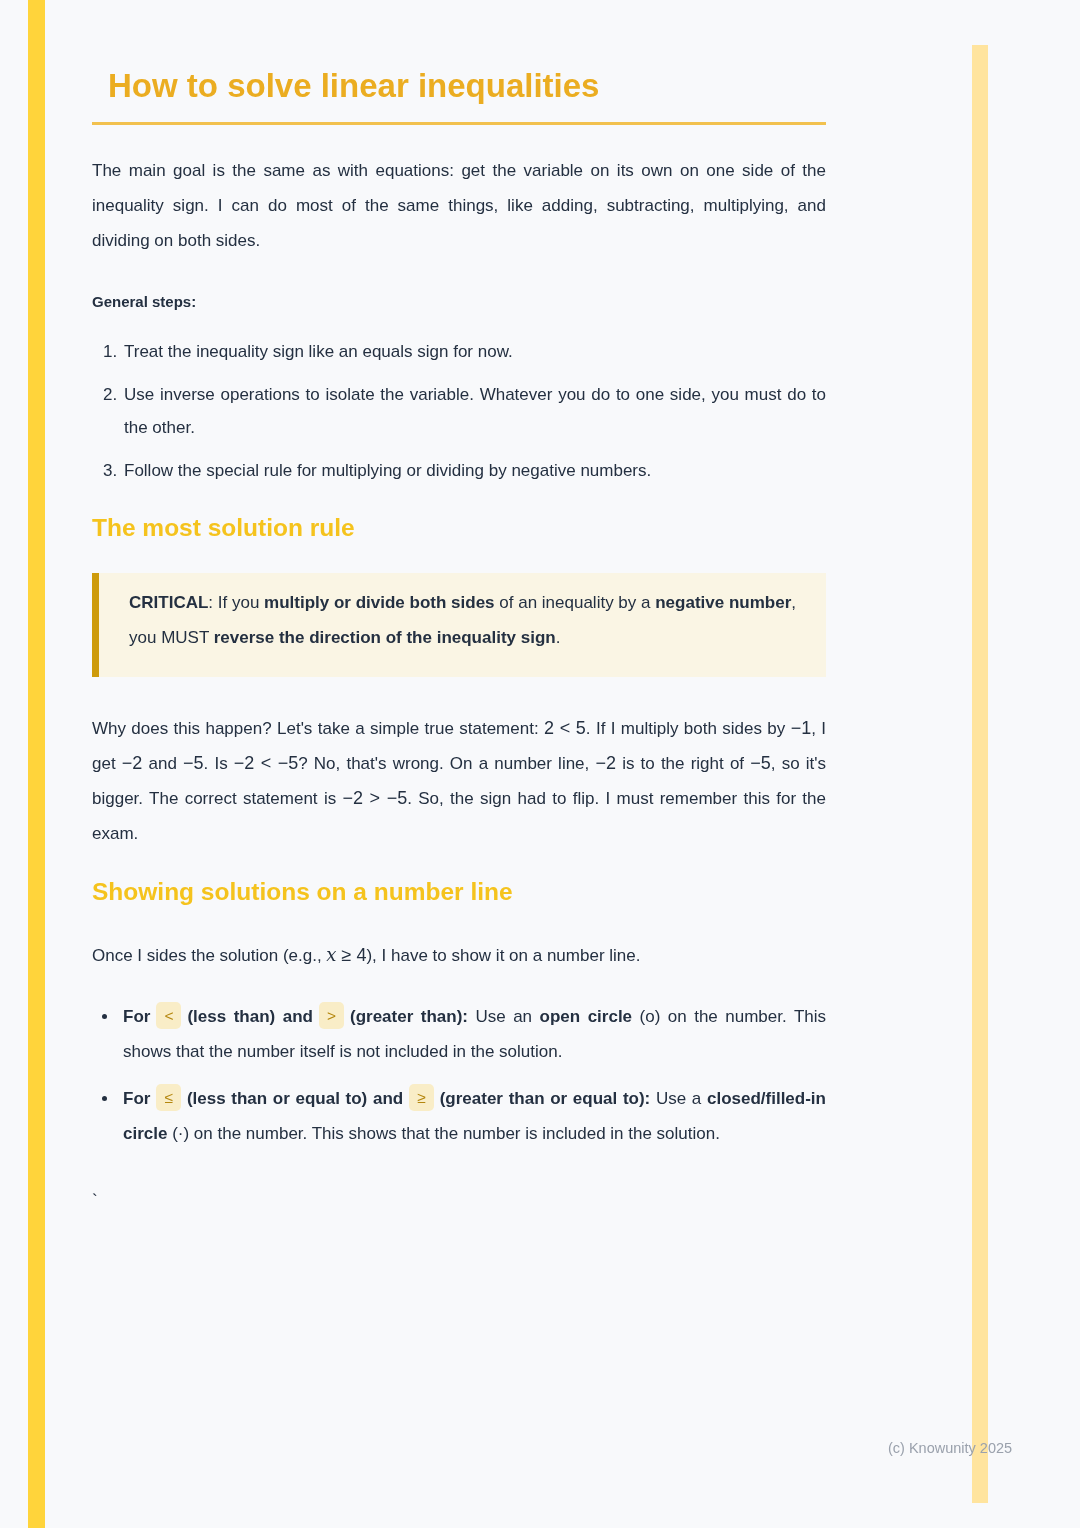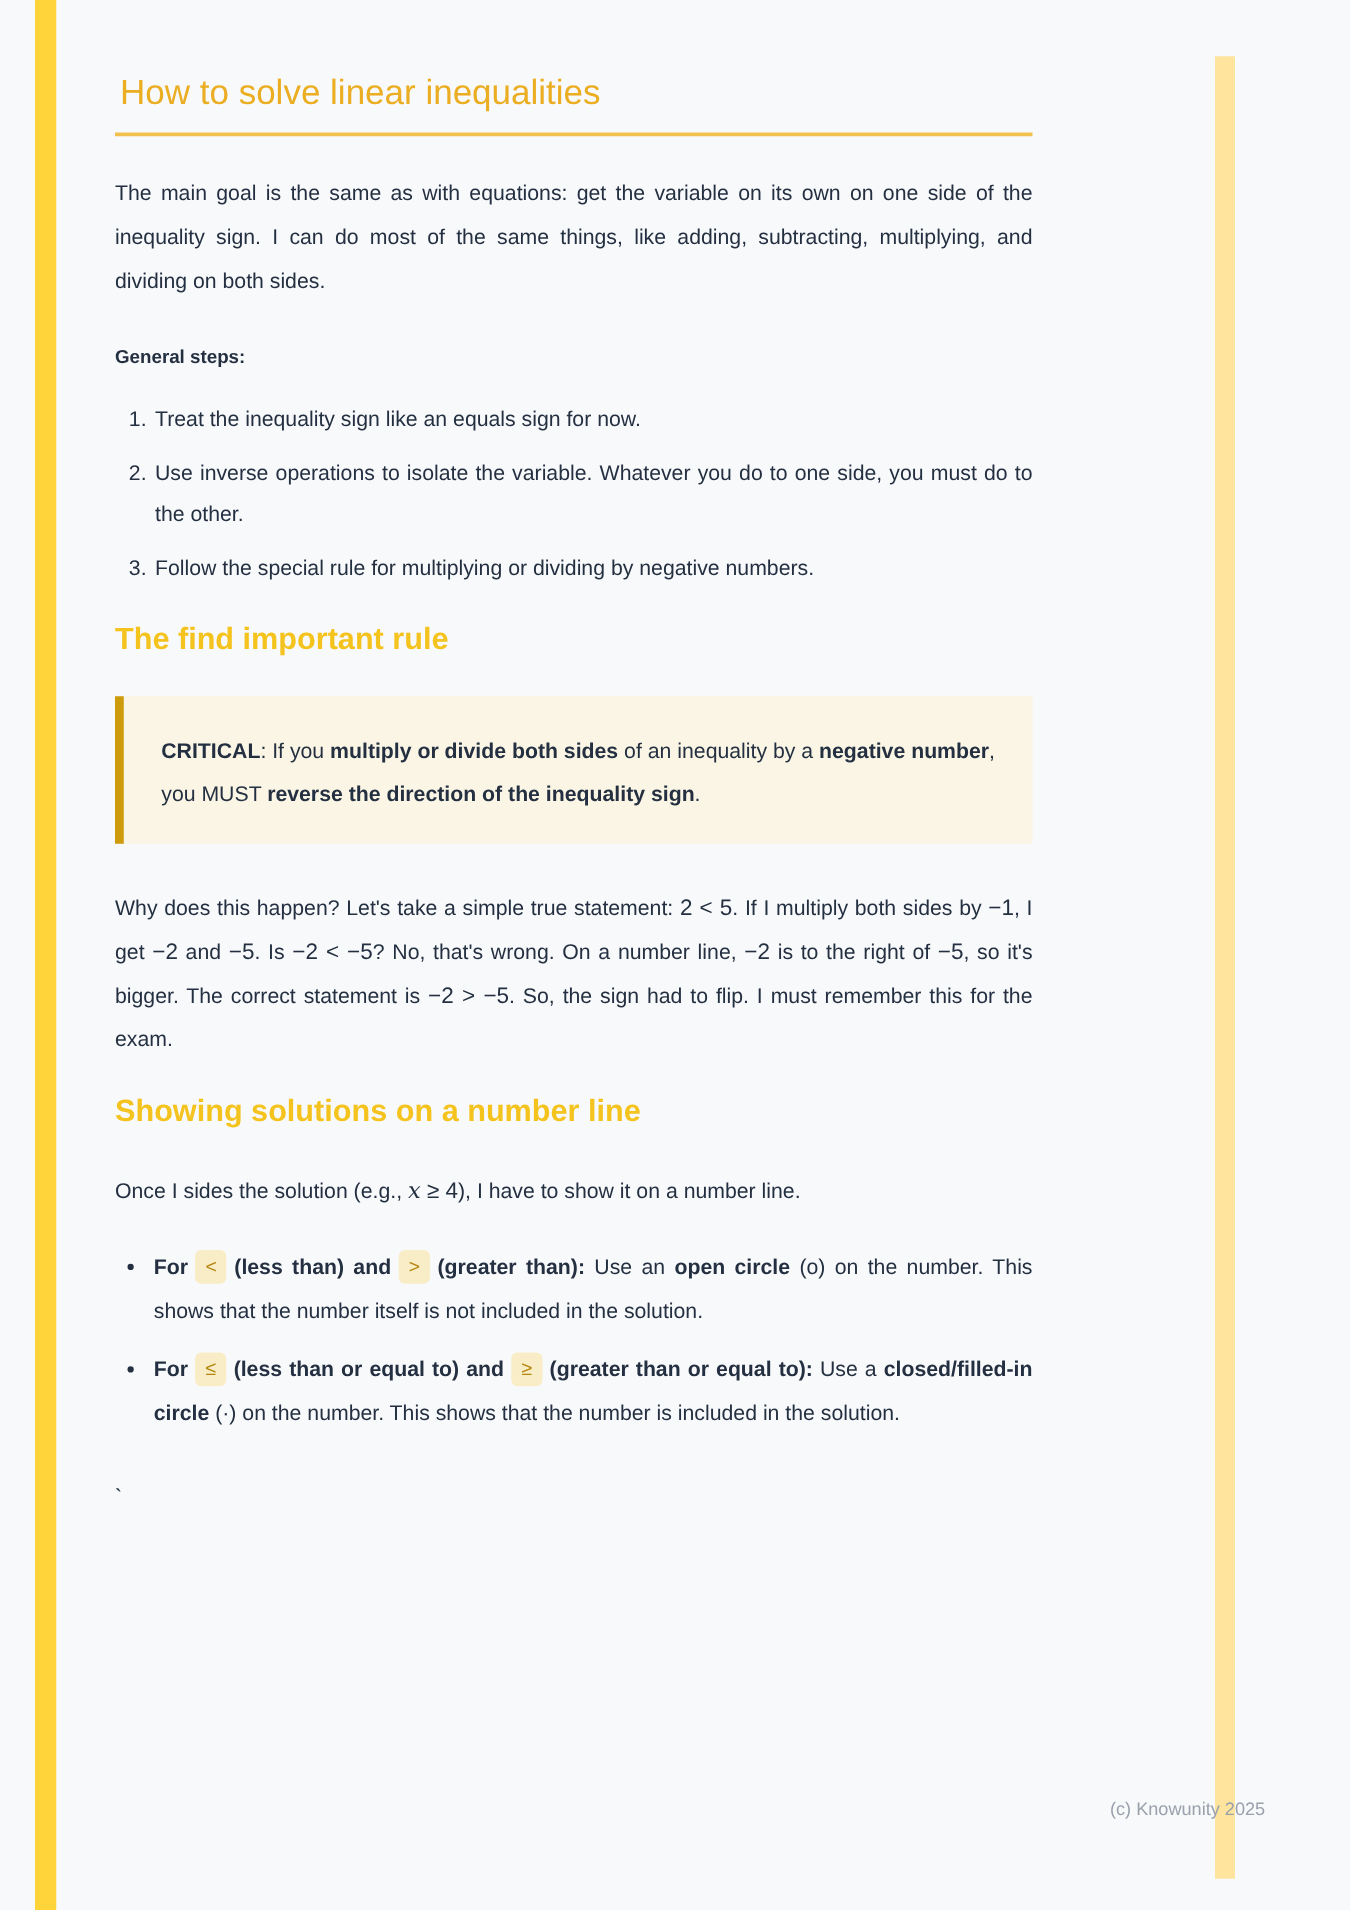--- a/index.html
+++ b/index.html
@@ -19,22 +19,22 @@
   .bar-right {
     position: absolute; left: 972px; top: 45px;
     width: 16px; height: 1458px;
     background: #FFE49E;
   }
   .content {
     position: absolute; left: 92px; top: 50px;
     width: 734px;
   }
   h1 {
-    margin: 4px;
-    font-size: 28px; line-height: 40px; font-weight: 400;
+    margin: 16px;
+    font-size: 33px; line-height: 40px; font-weight: 700;
     color: #EBAD21;
   }
   .title-rule { height: 3px; background: #F2C14E; margin: 12px 0 28px 0; }
   .para {
     font-size: 17px; line-height: 35px;
     text-align: justify;
     margin: 0 0 26px 0;
   }
   .bold-label {
     font-size: 15px; font-weight: 700; line-height: 35px;
@@ -47,21 +47,21 @@
     text-align: justify;
   }
   h2 {
     margin: 14px 0 30px 0;
     font-size: 24.5px; line-height: 30px; font-weight: 700;
     color: #F5C31D;
   }
   .callout {
     background: #FAF5E4;
     border-left: 7px solid #CE9B0B;
-    padding: 26px 30px 22px 30px;
+    padding: 12px 30px 22px 30px;
     margin: 30px 0 34px 0;
   }
   .callout .para { margin: 0; line-height: 35px; }
   ul.bullets { margin: 0 0 40px 0; padding-left: 27px; list-style: disc; }
   ul.bullets li {
     font-size: 17px; line-height: 35px;
     margin-bottom: 12px; padding-left: 4px;
     text-align: justify;
   }
   .seg-b { font-weight: 700; }
@@ -97,21 +97,21 @@
   <p class="para">The main goal is the same as with equations: get the variable on its own on one side of the inequality sign. I can do most of the same things, like adding, subtracting, multiplying, and dividing on both sides.</p>
 
   <p class="bold-label">General steps:</p>
 
   <ol class="steps">
       <li>Treat the inequality sign like an equals sign for now.</li>
       <li>Use inverse operations to isolate the variable. Whatever you do to one side, you must do to the other.</li>
       <li>Follow the special rule for multiplying or dividing by negative numbers.</li>
     </ol>
 
-  <h2>The find important rule</h2>
+  <h2>The most solution rule</h2>
 
   <div class="callout">
     <p class="para"><span class="seg-b">CRITICAL</span><span class="seg-n">: If you </span><span class="seg-b">multiply or divide both sides</span><span class="seg-n"> of an inequality by a </span><span class="seg-b">negative number</span><span class="seg-n">, you MUST </span><span class="seg-b">reverse the direction of the inequality sign</span><span class="seg-n">.</span></p>
   </div>
 
   <p class="para"><span class="seg-i">Why does this happen?</span><span class="seg-n"> Let's take a simple true statement: </span><span class="seg-m">2 &lt; 5</span><span class="seg-n">. If I multiply both sides by </span><span class="seg-m">−1</span><span class="seg-n">, I get </span><span class="seg-m">−2</span><span class="seg-n"> and </span><span class="seg-m">−5</span><span class="seg-n">. Is </span><span class="seg-m">−2 &lt; −5</span><span class="seg-n">? No, that's wrong. On a number line, </span><span class="seg-m">−2</span><span class="seg-n"> is to the right of </span><span class="seg-m">−5</span><span class="seg-n">, so it's bigger. The correct statement is </span><span class="seg-m">−2 &gt; −5</span><span class="seg-n">. So, the sign had to flip. I must remember this for the exam.</span></p>
 
   <h2>Showing solutions on a number line</h2>
 
   <p class="para"><span class="seg-n">Once I sides the solution (e.g., </span><span class="seg-mi">x</span><span class="seg-m"> ≥ 4</span><span class="seg-n">), I have to show it on a number line.</span></p>

